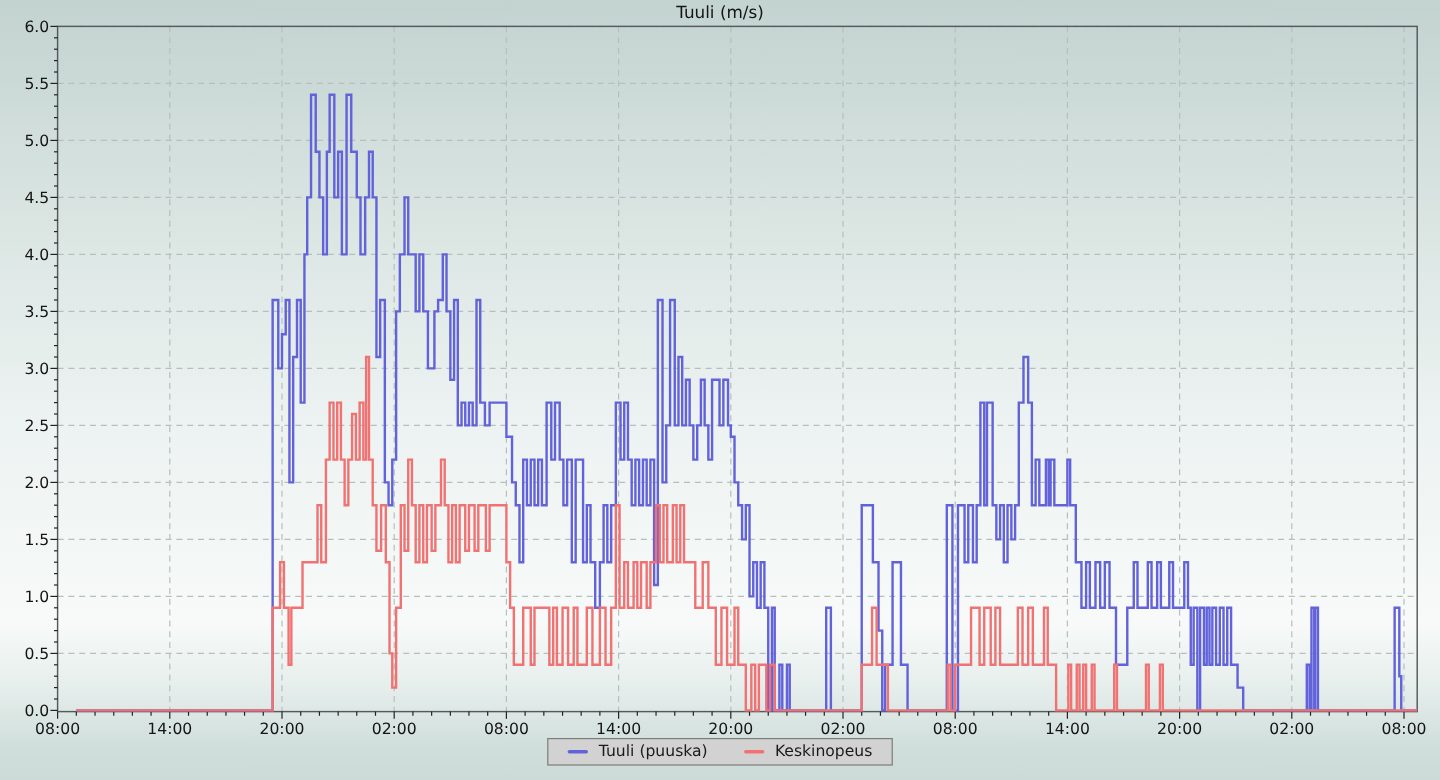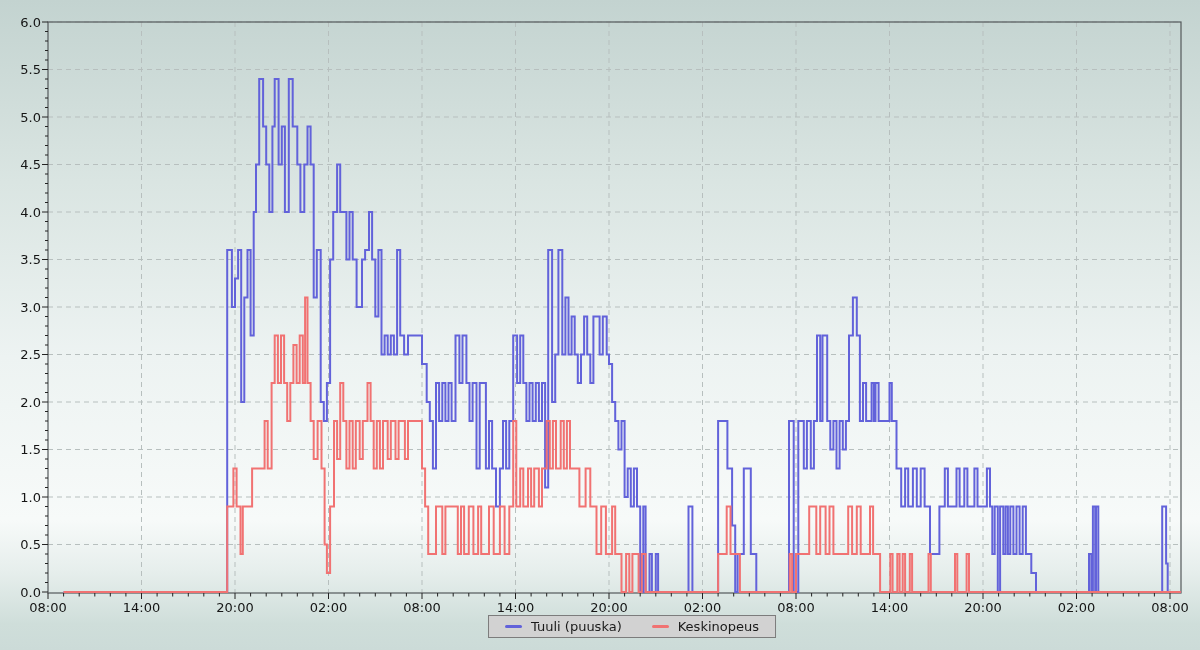--- a/index.html
+++ b/index.html
@@ -6,29 +6,30 @@
   .screen{
     position:relative;width:1200px;height:650px;overflow:hidden;
     font-family:"DejaVu Sans","Liberation Sans",sans-serif;
     background:linear-gradient(180deg,#c3d3d0 0%,#dae5e2 28%,#edf3f2 55%,#f7faf9 80%,#e6eeec 88%,#cfdeda 96%,#ccdbd8 100%);
   }
   .chart-title{position:absolute;top:3px;left:0;width:1200px;text-align:center;font-size:14px;color:#151515;}
   svg{position:absolute;left:0;top:0;}
   .legend{
     position:absolute;top:615px;left:50%;transform:translateX(-50%);
     display:flex;align-items:center;gap:30px;background:#d2d2d2;border:1px solid #7c7c7c;
-    padding:3px 16px;font-size:13px;color:#1a1a1a;white-space:nowrap;margin-left:32px;
+    padding:3px 16px;font-size:13px;color:#1a1a1a;white-space:nowrap;
   }
   .legend-item{display:flex;align-items:center;gap:9px;}
   .legend-dash{display:inline-block;width:17px;height:3px;border-radius:2px;background:#888;}
 </style>
 </head>
 <body>
 
 <div class="screen">
+  <div class="chart-title">Tuuli (m/s)</div>
 
   <svg id="chart-svg" width="1200" height="650" viewBox="0 0 1200 650">
       <g stroke="#b7bfbe" stroke-width="1" stroke-dasharray="5 4" fill="none">
         <line x1="141.5" y1="22" x2="141.5" y2="593"></line>
         <line x1="235.0" y1="22" x2="235.0" y2="593"></line>
         <line x1="328.5" y1="22" x2="328.5" y2="593"></line>
         <line x1="422.0" y1="22" x2="422.0" y2="593"></line>
         <line x1="515.5" y1="22" x2="515.5" y2="593"></line>
         <line x1="609.0" y1="22" x2="609.0" y2="593"></line>
         <line x1="702.5" y1="22" x2="702.5" y2="593"></line>

